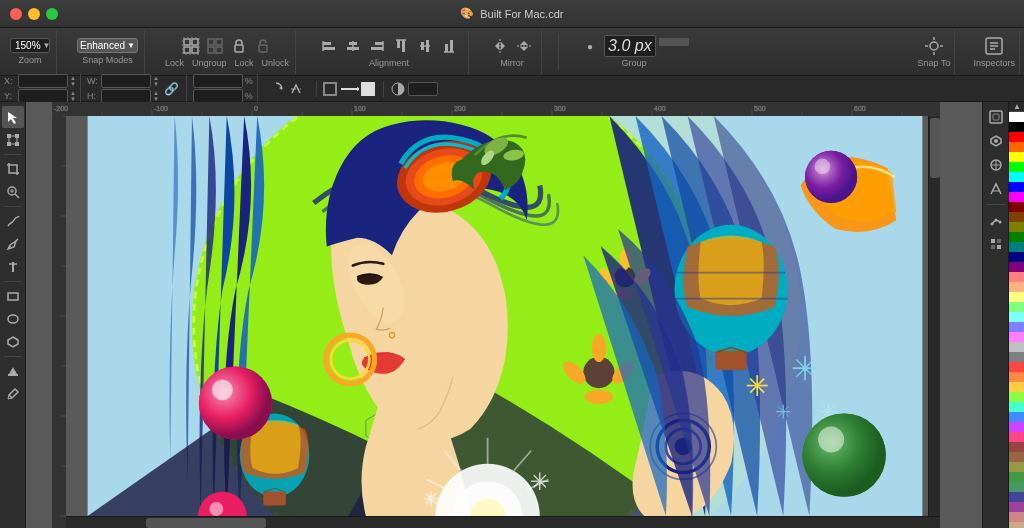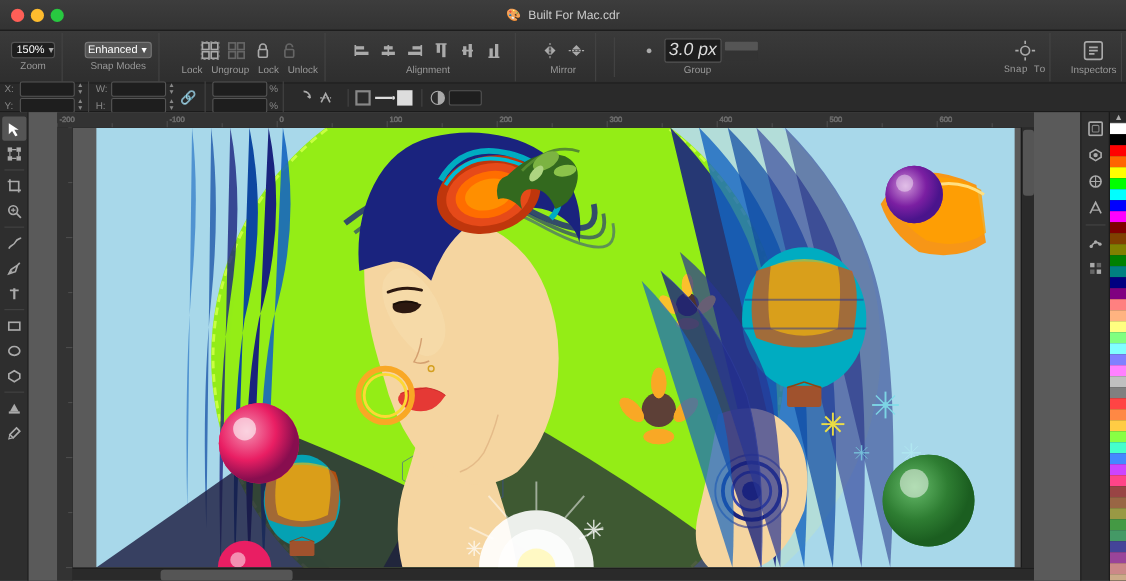--- a/index.html
+++ b/index.html
@@ -454,21 +454,21 @@
       <div style="display:flex;flex-direction:column;gap:1px;">
         <div style="width:30px;height:8px;background:#555;border-radius:1px;cursor:pointer;"></div>
         <div style="width:30px;height:8px;background:#333;border-radius:1px;cursor:pointer;"></div>
       </div>
     </div>
     <div class="toolbar-label">Group</div>
   </div>
 
   <div style="flex:1;"></div>
 
-  <div class="toolbar-group-multi" style="border-right:1px solid #444;font-family:Liberation Mono, monospace;">
+  <div class="toolbar-group-multi" style="border-right:1px solid #444;">
     <div class="toolbar-icon">
       <svg width="22" height="22" viewBox="0 0 22 22">
           <circle cx="11" cy="11" r="4" fill="none" stroke="#aaa" stroke-width="1.5"></circle>
           <line x1="11" y1="2" x2="11" y2="5" stroke="#aaa" stroke-width="1.5"></line>
           <line x1="11" y1="17" x2="11" y2="20" stroke="#aaa" stroke-width="1.5"></line>
           <line x1="2" y1="11" x2="5" y2="11" stroke="#aaa" stroke-width="1.5"></line>
           <line x1="17" y1="11" x2="20" y2="11" stroke="#aaa" stroke-width="1.5"></line>
         </svg>
     </div>
     <div class="toolbar-label">Snap To</div>

